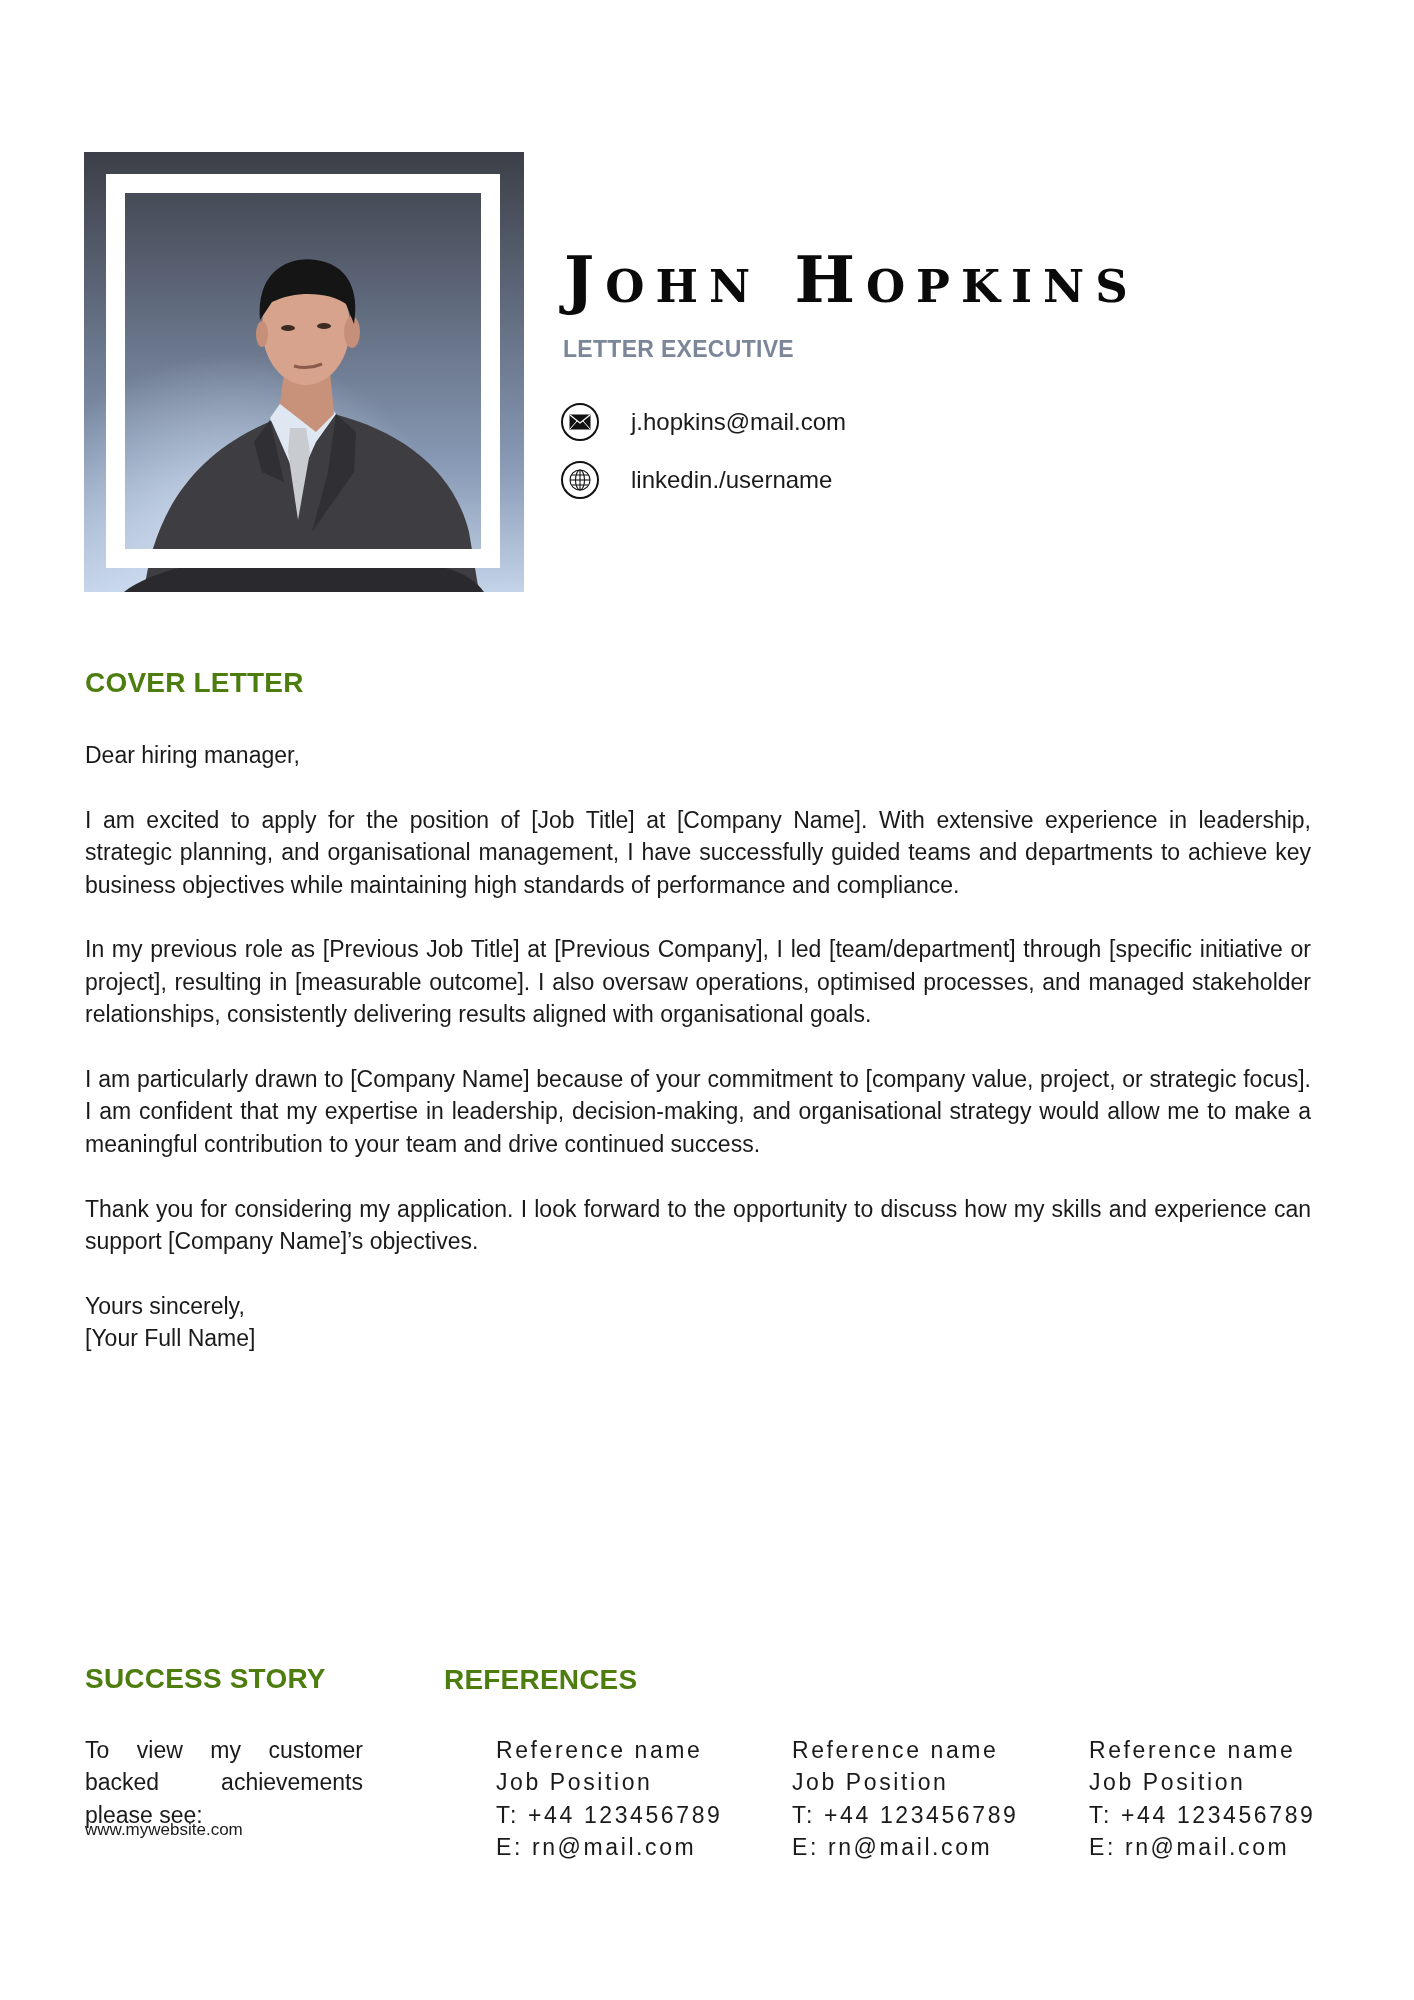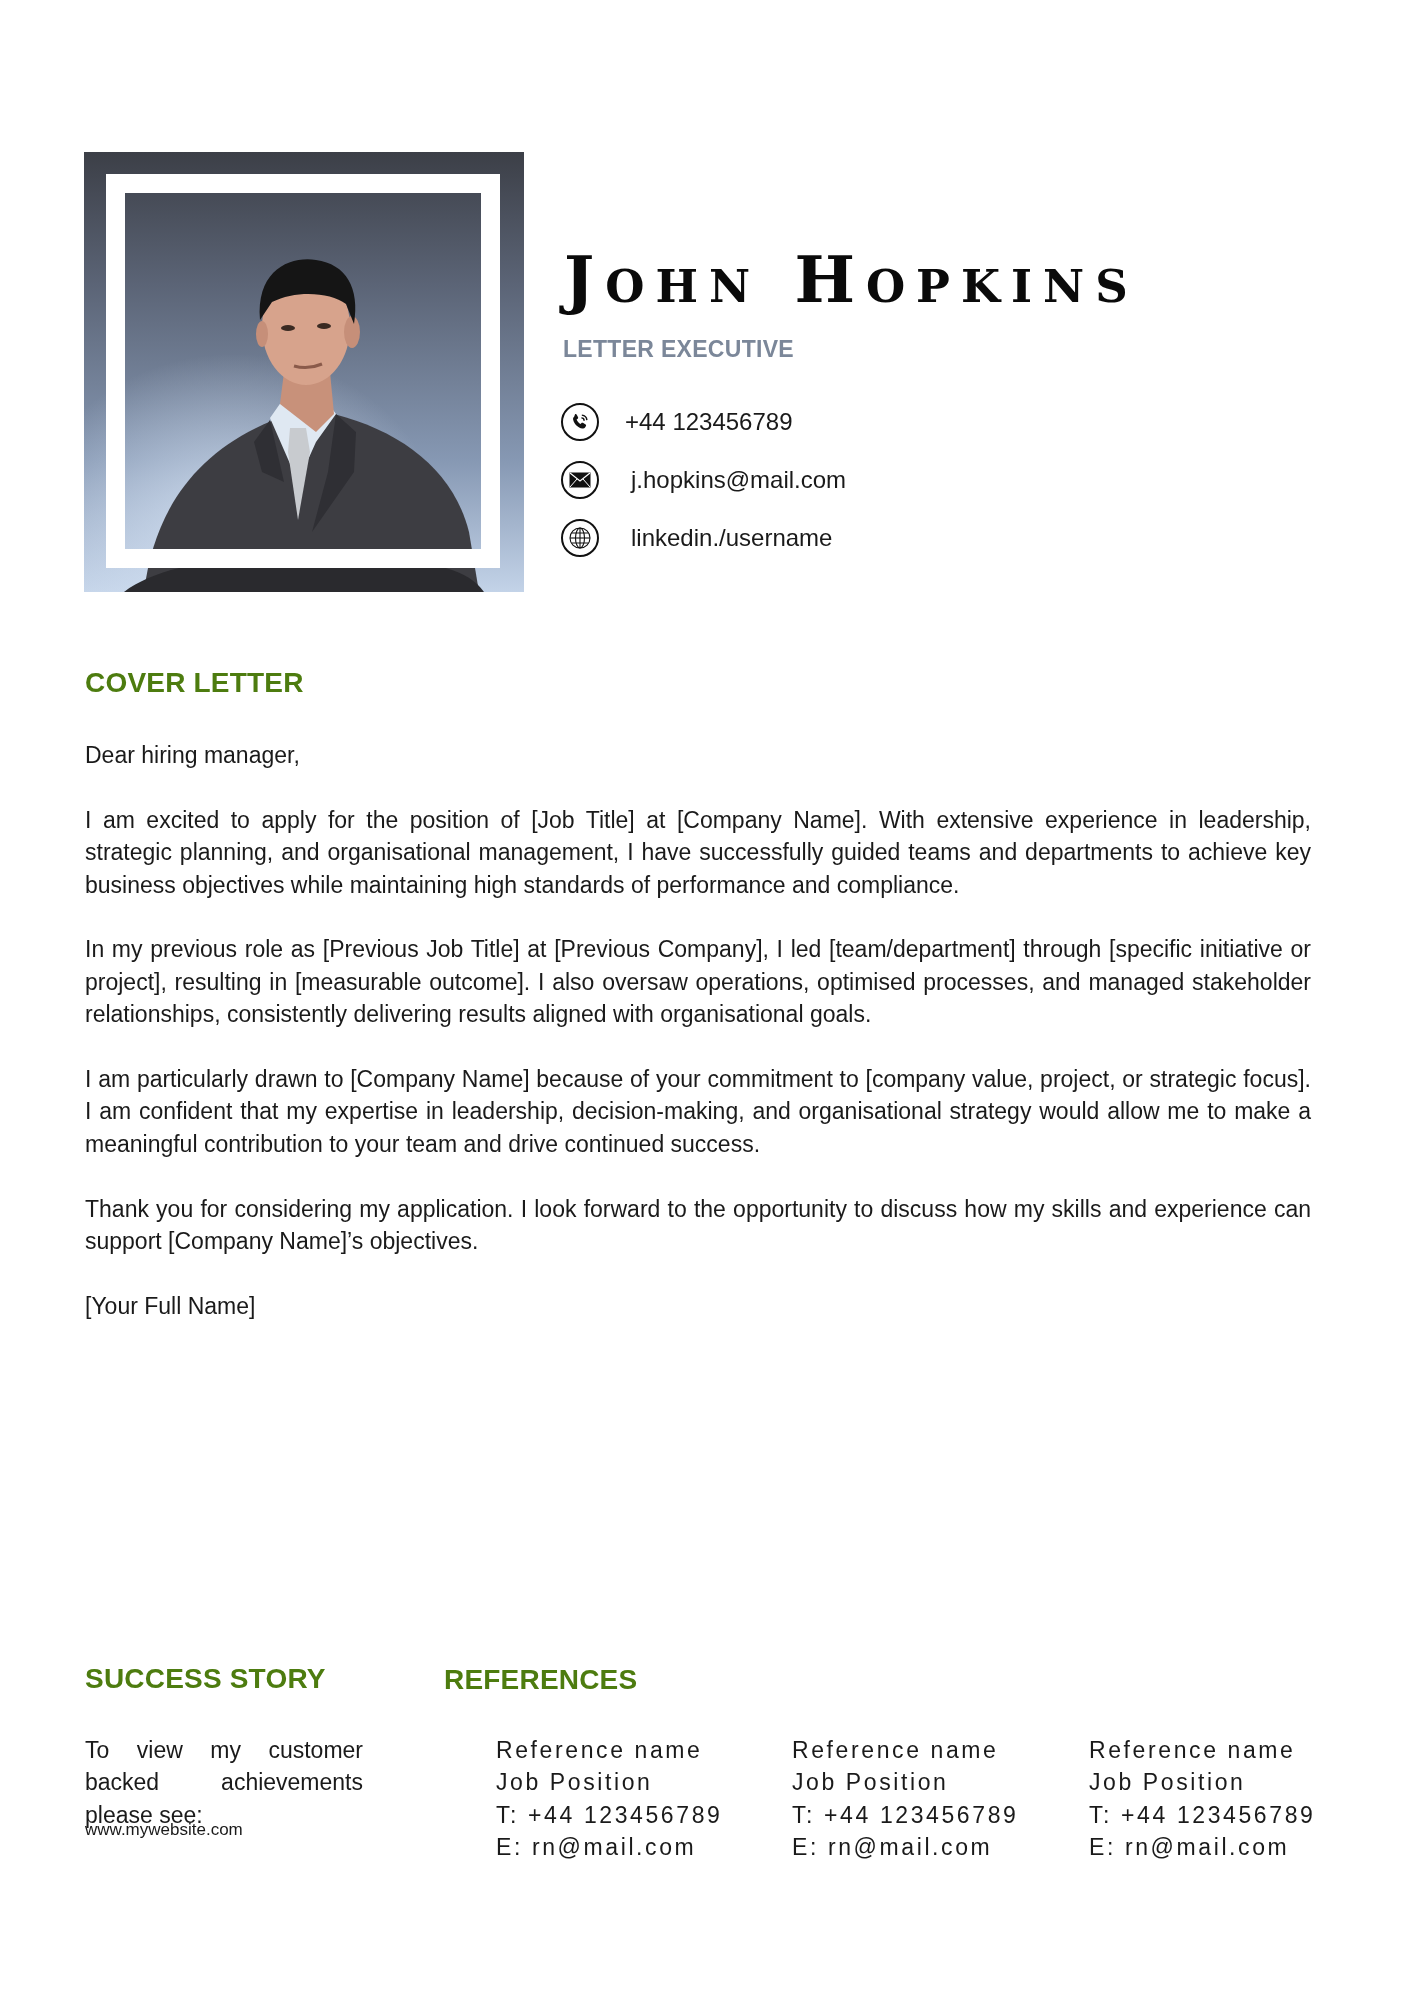--- a/index.html
+++ b/index.html
@@ -77,30 +77,20 @@
 
     <path d="M40 440 C80 410 160 400 250 412 C320 405 380 410 400 440 Z" fill="#2a2a2e"></path>
   </svg>
   <div class="frame"></div>
 </div>
 
 <h1 class="name">John Hopkins</h1>
 <div class="subtitle">LETTER EXECUTIVE</div>
 
 <div class="contacts">
-  <div class="contact-row r1">
-    <span class="contact-icon">
-      <svg width="22" height="22" viewBox="0 0 24 24">
-        <path d="M6.6 3.5c.6-.4 1.4-.2 1.7.4l1.6 3c.3.6.1 1.2-.4 1.6l-1.2.9c.6 1.9 2.4 4 4.3 4.9l1-1.1c.4-.5 1.1-.6 1.6-.3l2.9 1.7c.6.3.8 1.1.4 1.7l-1 1.6c-.6 1-1.8 1.4-2.9 1.1C9.9 18.5 5.5 14 4.5 9.2c-.3-1.1.2-2.3 1.1-2.9z" fill="#111"></path>
-        <path d="M14 4.5a6 6 0 0 1 5.5 5.5" stroke="#111" stroke-width="1.6" fill="none"></path>
-        <path d="M13.5 7.5a3 3 0 0 1 3 3" stroke="#111" stroke-width="1.6" fill="none"></path>
-      </svg>
-    </span>
-    <span class="contact-text">+44 123456789</span>
-  </div>
   <div class="contact-row r2">
     <span class="contact-icon">
       <svg width="22" height="16" viewBox="0 0 22 16">
         <rect x="0.5" y="0.5" width="21" height="15" fill="#111"></rect>
         <path d="M1 1 L11 9 L21 1" stroke="#fff" stroke-width="1.2" fill="none"></path>
         <path d="M1 15 L8 7 M21 15 L14 7" stroke="#fff" stroke-width="1" fill="none"></path>
       </svg>
     </span>
     <span class="contact-text">j.hopkins@mail.com</span>
   </div>
@@ -118,20 +108,21 @@
   </div>
 </div>
 
 <h2 class="section-title" style="left:85px; top:667px;">COVER LETTER</h2>
 <div class="letter">
   <p>Dear hiring manager,</p>
   <p>I am excited to apply for the position of [Job Title] at [Company Name]. With extensive experience in leadership, strategic planning, and organisational management, I have successfully guided teams and departments to achieve key business objectives while maintaining high standards of performance and compliance.</p>
   <p>In my previous role as [Previous Job Title] at [Previous Company], I led [team/department] through [specific initiative or project], resulting in [measurable outcome]. I also oversaw operations, optimised processes, and managed stakeholder relationships, consistently delivering results aligned with organisational goals.</p>
   <p>I am particularly drawn to [Company Name] because of your commitment to [company value, project, or strategic focus]. I am confident that my expertise in leadership, decision-making, and organisational strategy would allow me to make a meaningful contribution to your team and drive continued success.</p>
   <p>Thank you for considering my application. I look forward to the opportunity to discuss how my skills and experience can support [Company Name]’s objectives.</p>
+  <div class="closing">Yours sincerely,</div>
   <div class="closing">[Your Full Name]</div>
 </div>
 
 <h2 class="section-title" style="left:85px; top:1663px;">SUCCESS STORY</h2>
 <div class="success-text">To view my customer backed achievements please see:</div>
 <div class="success-link">www.mywebsite.com</div>
 
 <h2 class="section-title" style="left:444px; top:1664px;">REFERENCES</h2>
 
 <div class="ref" style="left:452px;">

